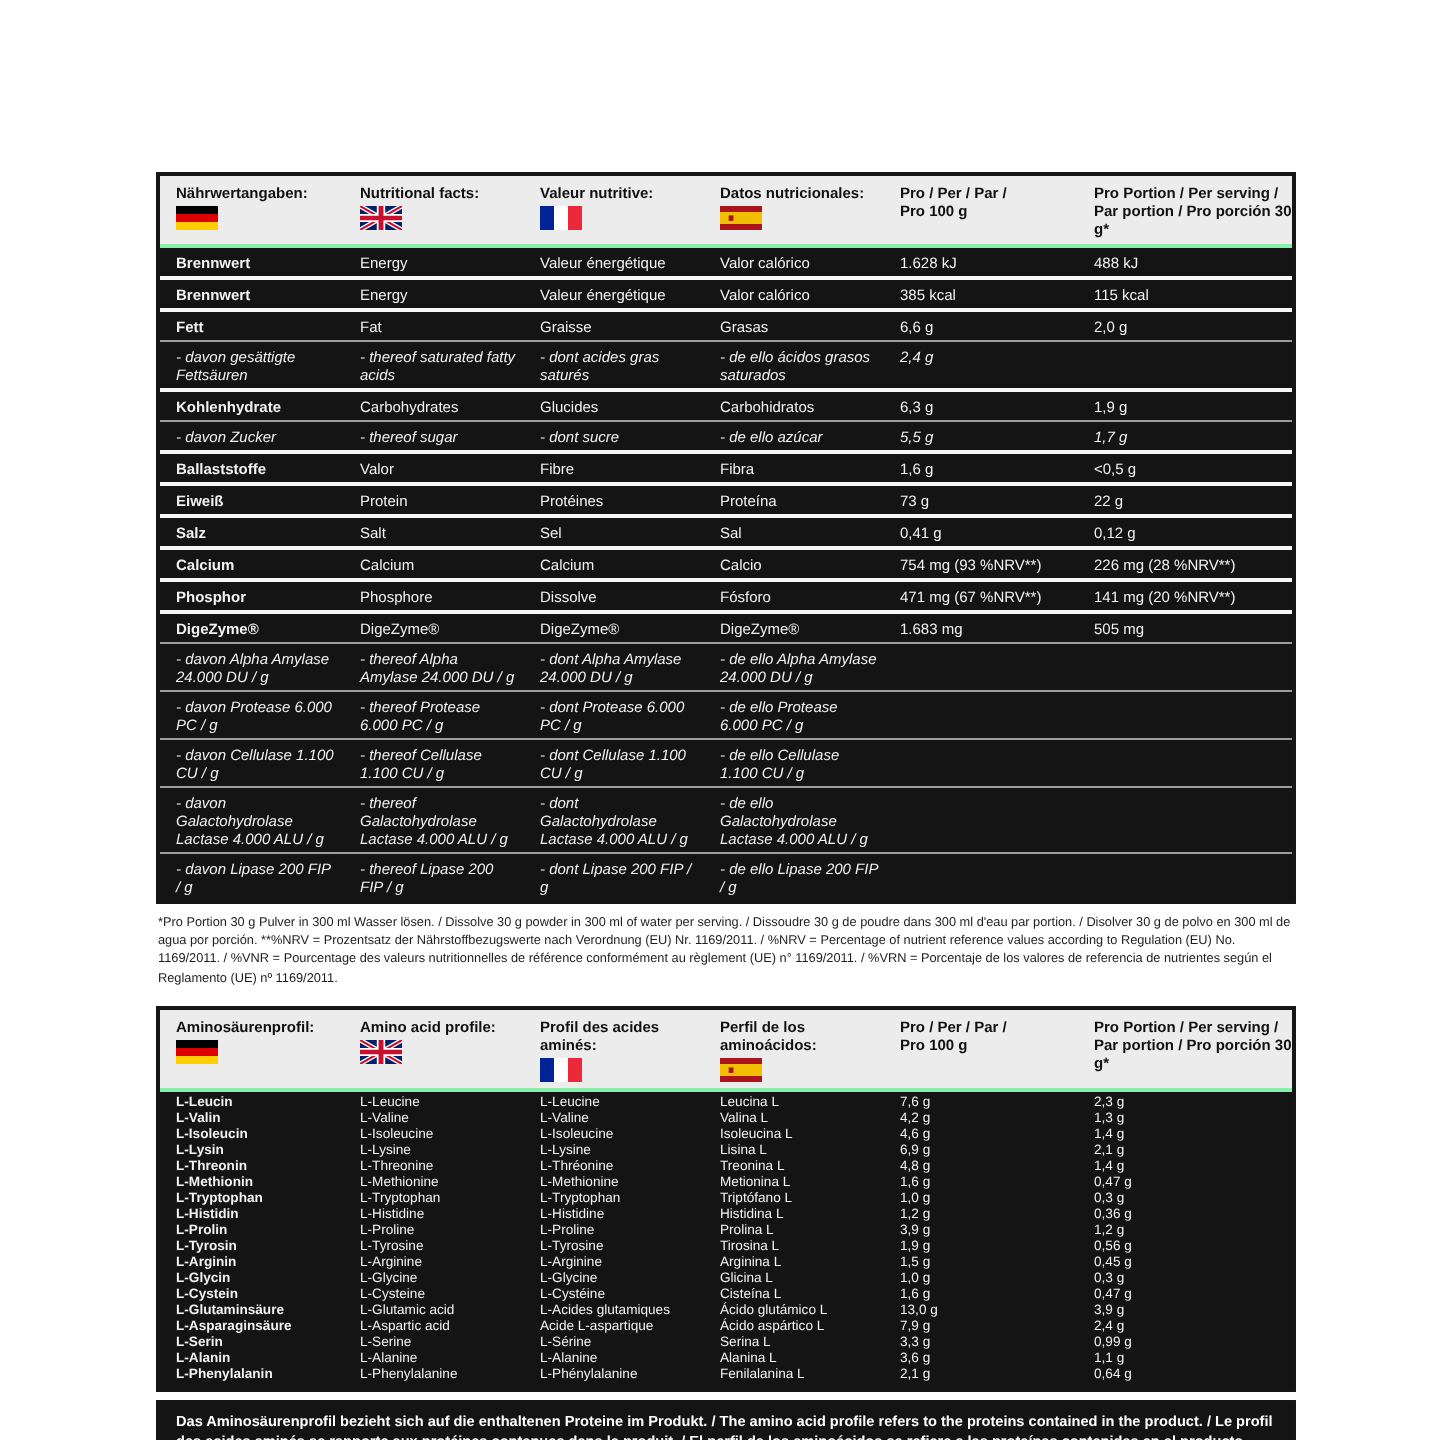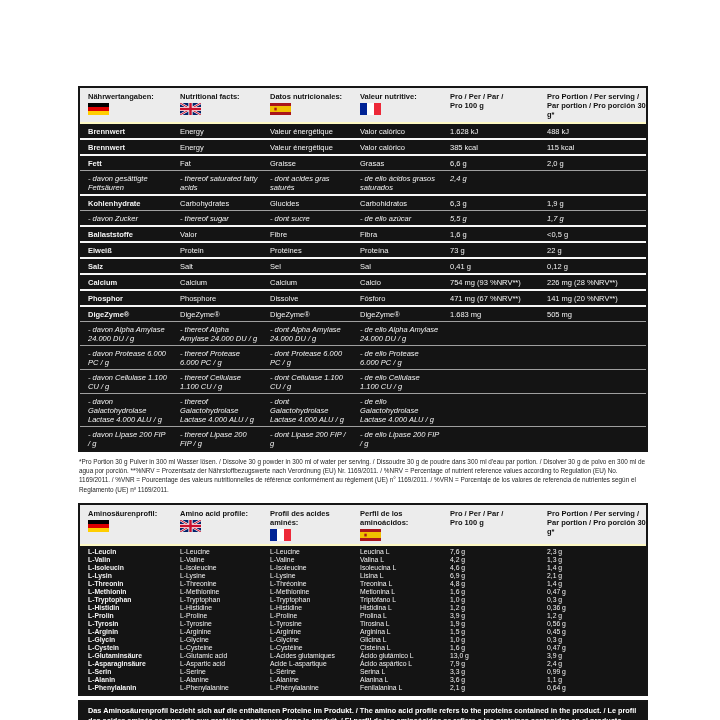--- a/index.html
+++ b/index.html
@@ -8,21 +8,21 @@
   .sheet{position:absolute;left:78px;top:86px;width:570px;}
 
   .table-block{border:2px solid #161616;background:#c2410c;}
   .thead{display:grid;grid-template-columns:92px 90px 90px 90px 97px 1fr;
          background:#ececec;padding:4px 0 3px 0;}
   .thead .hcell{padding-left:8px;font-size:7.5px;font-weight:bold;color:#111;line-height:9px;}
   .flag{display:block;width:21px;height:12px;margin-top:2px;}
   .flag svg{width:21px;height:12px;display:block;}
   .hline{display:block;}
 
-  .tbody{background:#141414;border-top:2px solid #fef9c3;}
+  .tbody{background:#141414;border-top:2px solid #86efac;}
   .trow{display:grid;grid-template-columns:92px 90px 90px 90px 97px 1fr;}
   .trow .cell{font-size:7.5px;color:#f2f2f2;line-height:9px;padding:2.5px 3px 2.5px 8px;}
   .trow.main{border-top:2px solid #f7f7f7;}
   .trow.sub{border-top:1px solid #9f9f9f;font-style:italic;}
   .trow:first-child{border-top:none;}
   .trow.main .cell.c0{font-weight:bold;}
 
   .tbody.amino{padding:2px 0;}
   .tbody.amino .trow{border-top:none;}
   .tbody.amino .cell{font-size:6.8px;line-height:8px;padding:0 3px 0 8px;font-style:normal;font-weight:normal;}
@@ -56,36 +56,36 @@
             <svg viewBox="0 0 60 36" preserveAspectRatio="none">
                 <rect width="60" height="36" fill="#012169"></rect>
                 <path d="M0,0 60,36 M60,0 0,36" stroke="#fff" stroke-width="7"></path>
                 <path d="M0,0 60,36 M60,0 0,36" stroke="#C8102E" stroke-width="3"></path>
                 <path d="M30,0 V36 M0,18 H60" stroke="#fff" stroke-width="12"></path>
                 <path d="M30,0 V36 M0,18 H60" stroke="#C8102E" stroke-width="7"></path>
               </svg>
           </span>
         </div>
         <div class="hcell">
+          <span class="hline">Valeur nutritive:</span>
+          <span class="flag">
+            <svg viewBox="0 0 3 2" preserveAspectRatio="none">
+                <rect width="1" height="2" fill="#002395"></rect>
+                <rect x="1" width="1" height="2" fill="#fff"></rect>
+                <rect x="2" width="1" height="2" fill="#ED2939"></rect>
+              </svg>
+          </span>
+        </div>
+        <div class="hcell">
           <span class="hline">Datos nutricionales:</span>
           <span class="flag">
             <svg viewBox="0 0 3 2" preserveAspectRatio="none">
                 <rect width="3" height="2" fill="#AA151B"></rect>
                 <rect y="0.5" width="3" height="1" fill="#F1BF00"></rect>
                 <rect x="0.62" y="0.78" width="0.34" height="0.46" fill="#AA151B"></rect>
-              </svg>
-          </span>
-        </div>
-        <div class="hcell">
-          <span class="hline">Valeur nutritive:</span>
-          <span class="flag">
-            <svg viewBox="0 0 3 2" preserveAspectRatio="none">
-                <rect width="1" height="2" fill="#002395"></rect>
-                <rect x="1" width="1" height="2" fill="#fff"></rect>
-                <rect x="2" width="1" height="2" fill="#ED2939"></rect>
               </svg>
           </span>
         </div>
         <div class="hcell">
           <span class="hline">Pro / Per / Par /</span>
           <span class="hline">Pro 100 g</span>
         </div>
         <div class="hcell">
           <span class="hline">Pro Portion / Per serving /</span>
           <span class="hline">Par portion / Pro porción 30 g*</span>

